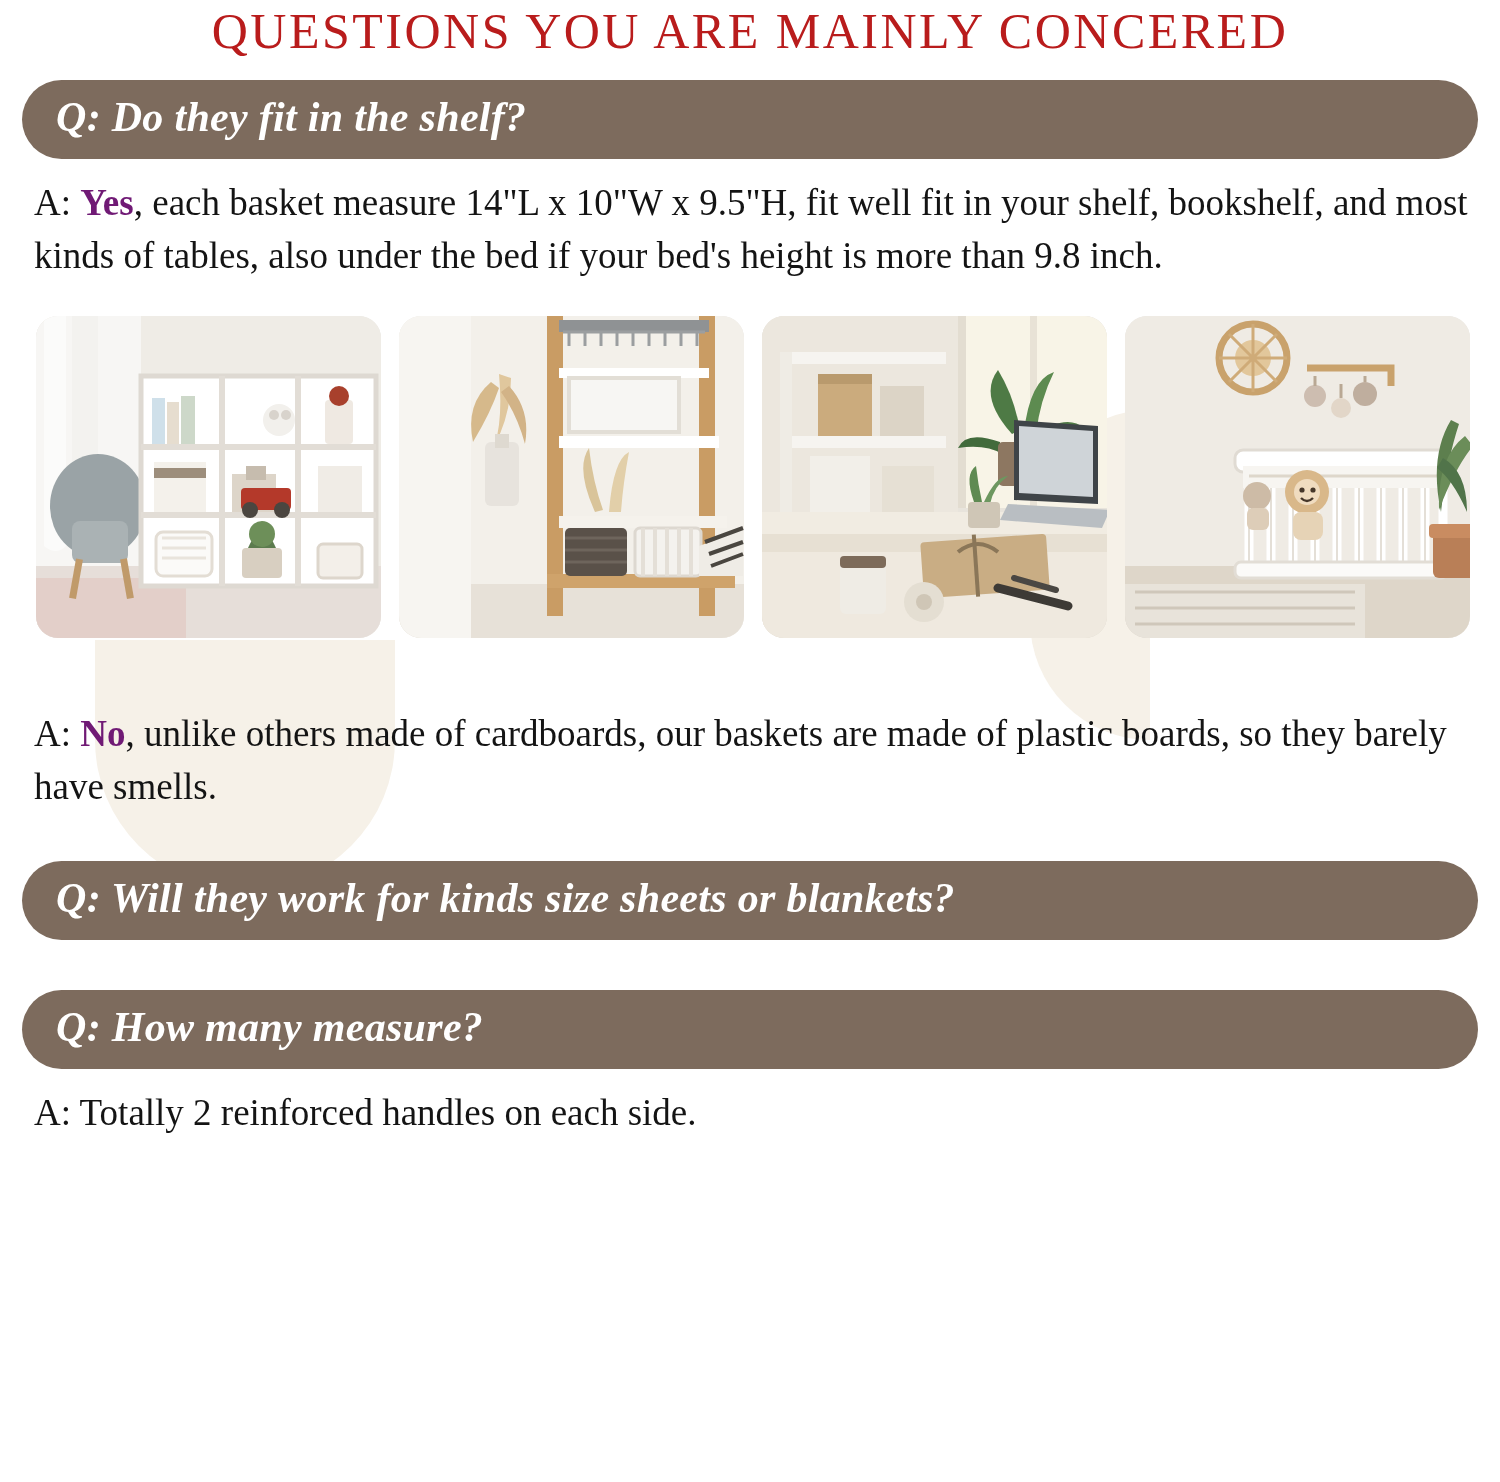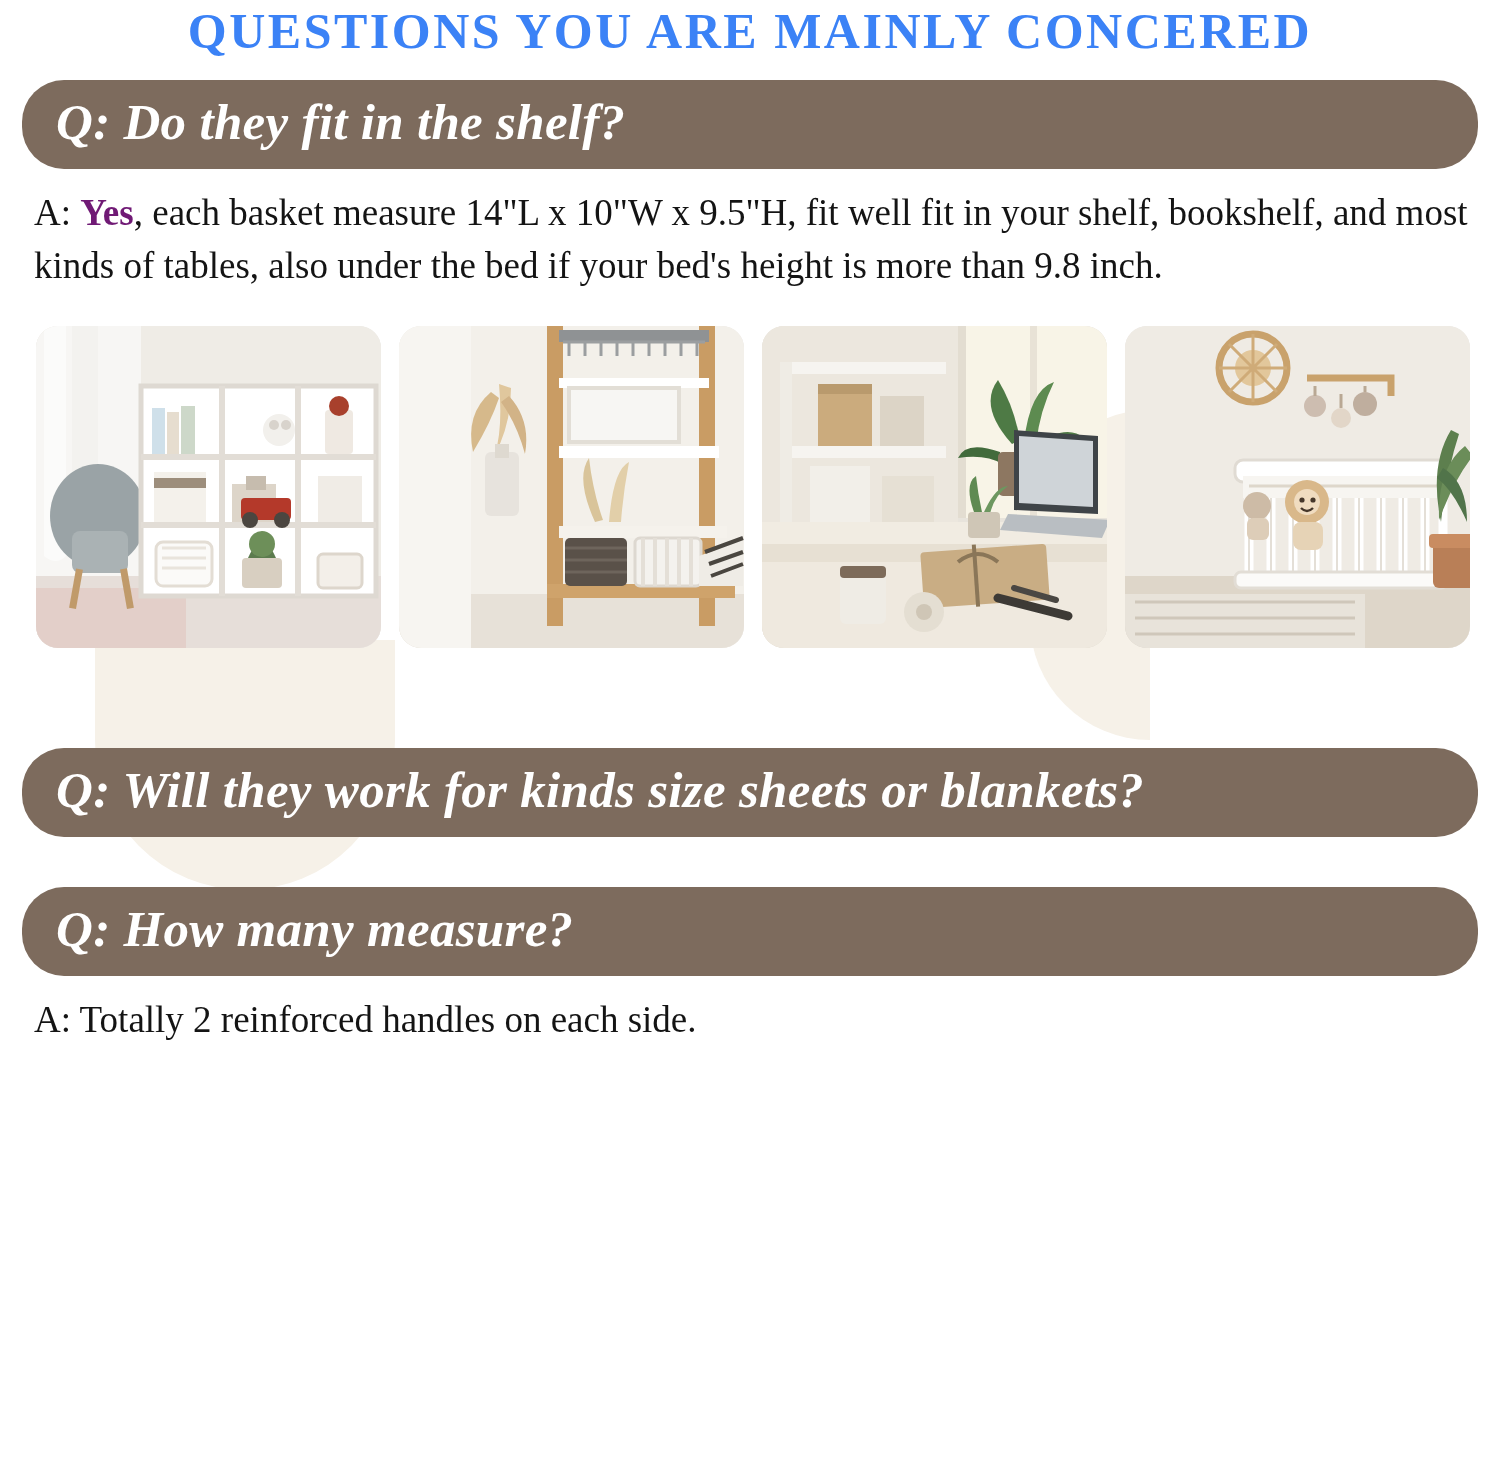--- a/index.html
+++ b/index.html
@@ -40,39 +40,39 @@
   }
 
   .page {
     position: relative;
     z-index: 2;
     padding: 0 22px;
   }
 
   .doc-title {
     font-family: "Liberation Serif", serif;
-    font-weight: bold;
+    font-weight: normal;
     font-size: 50px;
     letter-spacing: 2.5px;
-    color: #3b82f6;
+    color: #b91c1c;
     text-align: center;
     margin: 0;
     padding: 2px 0 20px 0;
     white-space: nowrap;
   }
 
   .qbar {
     background: #7d6b5d;
     color: #ffffff;
     border-radius: 42px;
     padding: 14px 34px 18px 34px;
     margin: 0 0 10px 0;
     font-style: italic;
     font-weight: bold;
-    font-size: 51px;
+    font-size: 42px;
     line-height: 1.12;
     letter-spacing: 0.3px;
     display: block;
   }
 
   .answer {
     font-size: 37px;
     line-height: 1.42;
     color: #141414;
     margin: 18px 0 0 12px;
@@ -318,20 +318,21 @@
         <path d="M340 120 q-28 22 -26 74 q16 -42 34 -64 z" fill="#6b8d59"></path>
         <path d="M318 142 q24 14 24 54 q-14 -32 -30 -44 z" fill="#51744a"></path>
         <rect x="308" y="214" width="54" height="48" rx="6" fill="#b97f57"></rect>
         <rect x="304" y="208" width="62" height="14" rx="4" fill="#c98c61"></rect>
       </svg>
     </div>
 
   </div>
 
   <div class="sec-gap-1"></div>
+  <div class="answer"><span>A: </span><span class="hl">No</span><span>, unlike others made of cardboards, our baskets are made of plastic boards, so they barely have smells.</span></div>
 
   <div class="sec-gap-3"></div>
   <div class="qbar">Q: Will they work for kinds size sheets or blankets?</div>
 
   <div class="sec-gap-4"></div>
   <div class="qbar">Q: How many measure?</div>
   <div class="answer"><span>A: </span><span class="hl"></span><span>Totally 2 reinforced handles on each side.</span></div>
 
 </div>
 

